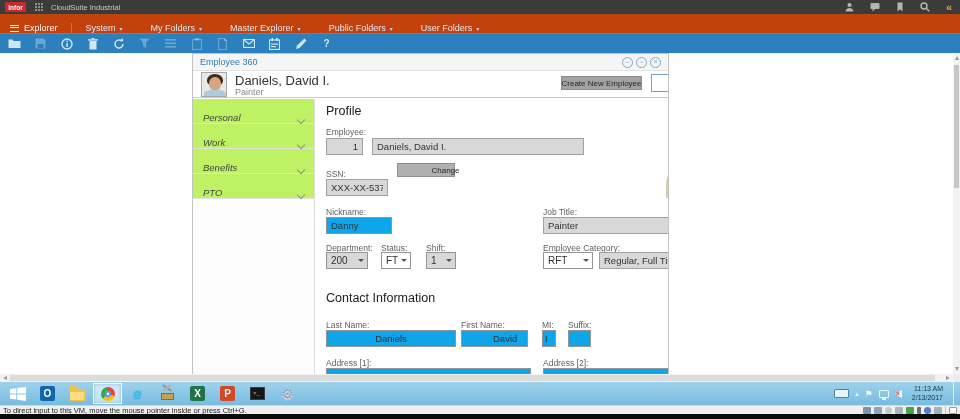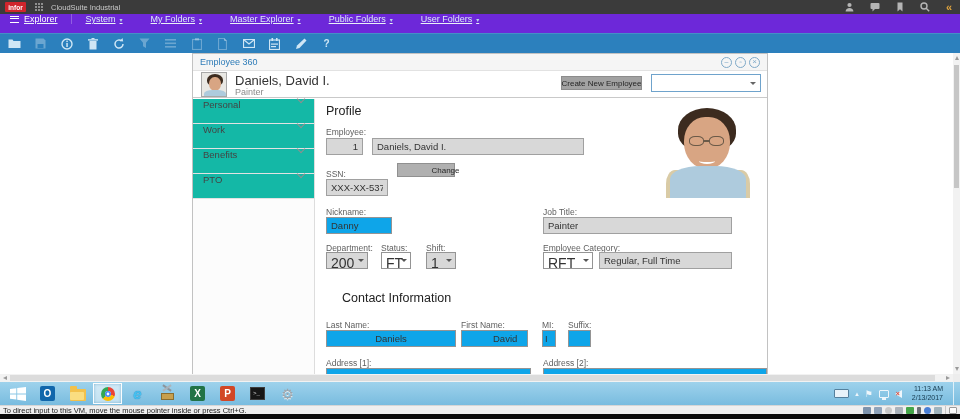--- a/index.html
+++ b/index.html
@@ -10,68 +10,68 @@
   #titlebar { position:absolute; left:0; top:0; width:960px; height:14px; background:#3b3b3b; display:flex; align-items:center; padding-left:5px; }
   .infor-logo { width:21px; height:10px; background:#d0252c; color:#fff; font-size:6.5px; font-weight:bold; display:flex; align-items:center; justify-content:center; border-radius:1px; }
   .grid-icon { width:2px; height:2px; background:#8f8f8f; margin:0 14px 6px 9px;
     box-shadow:3px 0 #8f8f8f,6px 0 #8f8f8f,0 3px #8f8f8f,3px 3px #8f8f8f,6px 3px #8f8f8f,0 6px #8f8f8f,3px 6px #8f8f8f,6px 6px #8f8f8f; }
   .app-title { color:#c9c9c9; font-size:7.5px; }
   .tb-right { margin-left:auto; display:flex; align-items:center; gap:16px; padding-right:8px; }
   .tb-right svg { display:block; }
   .collapse-glyph { color:#e0a53e; font-size:11px; font-weight:bold; line-height:10px; }
 
   
-  #menubar { position:absolute; left:0; top:14px; width:960px; height:19px; background:#6d28d9; display:flex; align-items:flex-start; color:#e8f1f8; font-size:9px;text-decoration:underline; }
+  #menubar { position:absolute; left:0; top:14px; width:960px; height:19px; background:#c2410c; display:flex; align-items:flex-end; color:#e8f1f8; font-size:9px; }
   .explorer-item { display:flex; align-items:center; gap:5px; padding:0 13px 0 10px; color:#fff; border-right:1px solid rgba(255,255,255,.25); }
   .burger { width:9px; height:7px; border-top:1.5px solid #fff; border-bottom:1.5px solid #fff; position:relative; }
   .burger::after { content:""; position:absolute; left:0; top:1.3px; width:9px; border-top:1.5px solid #fff; }
   .menu-item { display:flex; align-items:center; padding:0 14px; color:#dcebf6; }
   .menu-item .caret { font-size:6px; margin-left:4px; color:#bcd7ea; }
 
   
   #toolbar { position:absolute; left:0; top:33px; width:960px; height:20px; background:#2c80bd; border-top:1px solid rgba(255,255,255,.12); display:flex; align-items:center; gap:13px; padding-left:8px; }
   .tbtn { color:#cfe6f5; display:flex; align-items:center; justify-content:center; width:13px; height:13px; font-size:10px; font-weight:bold; }
   .tbtn.dim { color:rgba(255,255,255,.3); }
   .tbtn svg { display:block; }
 
   
   #content { position:absolute; left:0; top:53px; width:953px; height:321px; background:#fff; }
 
   
-  #panel { position:absolute; left:192px; top:0; width:576px; height:321px; background:#fff; border:1px solid #c2c2c2; border-bottom:none; overflow:hidden; }
+  #panel { position:absolute; left:192px; top:0; width:477px; height:321px; background:#fff; border:1px solid #c2c2c2; border-bottom:none; overflow:hidden; }
   .panel-titlebar { height:17px; background:#f5f5f5; border-bottom:1px solid #e2e2e2; display:flex; align-items:center; padding:0 7px; }
   .panel-title { color:#2e7cb8; font-size:9px; }
   .win-controls { margin-left:auto; display:flex; gap:3px; }
   .wc { width:11px; height:11px; border:1px solid #7fa9c8; border-radius:50%; color:#7fa9c8; display:flex; align-items:center; justify-content:center; font-size:7px; line-height:1; }
   .wc-min::before { content:"\2013"; margin-top:-2px; }
   .wc-max::before { content:"\25AB"; font-size:6px; }
   .wc-close::before { content:"\00D7"; font-size:8px; margin-top:-1px; }
 
   .panel-header { position:relative; height:27px; border-bottom:1px solid #c9c9c9; background:#fff; }
   .avatar { position:absolute; left:8px; top:1px; width:26px; height:25px; border:1px solid #a8a8a8; background:#e9e8e4; overflow:hidden; }
   .emp-name { position:absolute; left:42px; top:2px; font-size:13px; color:#333; }
   .emp-sub { position:absolute; left:42px; top:16px; font-size:9px; color:#8a8a8a; }
   .btn-gray { background:#a2a2a2; border:1px solid #8c8c8c; color:#262626; font-size:8px; display:flex; align-items:center; justify-content:center; white-space:nowrap; }
   .create-btn { position:absolute; left:368px; top:5px; width:81px; height:14px; }
   .hdr-combo { position:absolute; left:458px; top:3px; width:110px; height:18px; background:#fff; border:1px solid #6fa3cc; }
   .hdr-combo::after { content:""; position:absolute; right:4px; top:7px; border:3.5px solid transparent; border-top-color:#666; }
 
   .panel-body { position:absolute; left:0; top:45px; right:0; bottom:0; }
   .accordion { position:absolute; left:0; top:0; bottom:0; width:122px; background:#fcfcfc; border-right:1px solid #dddddd; }
-  .acc-item { height:25px; border-bottom:1px solid #e2e2e2; display:flex; align-items:flex-start; padding:0 10px; font-size:9.5px; color:#444; background:#14b8a6; }
+  .acc-item { height:25px; border-bottom:1px solid #e2e2e2; display:flex; align-items:flex-end; padding:0 10px; font-size:9.5px; color:#444; background:#bef264;font-style:italic; }
   .chev { margin-left:auto; width:6px; height:6px; border-right:1.4px solid #8f8f8f; border-bottom:1.4px solid #8f8f8f; transform:rotate(45deg); margin-top:-3px; }
 
   .content-pane { position:absolute; left:123px; top:0; right:0; bottom:0; overflow:hidden; }
   .sec-heading { position:absolute; font-size:12.5px; color:#222; }
   .flabel { position:absolute; font-size:8.5px; color:#5e5e5e; white-space:nowrap; }
   .fld { position:absolute; font-size:9.5px; color:#333; padding:0 4px; border:1px solid #a0a0a0; height:17px; font-family:"Liberation Sans",sans-serif; }
   input.fld { outline:none; }
   .ro { background:#d8d8d8; }
   .ed { background:#0ea5e9; border-color:#949494; }
-  .dd { position:absolute; height:17px; border:1px solid #949494; font-size:14px; color:#333; padding:2px 24px 0 4px; }
+  .dd { position:absolute; height:17px; border:1px solid #949494; font-size:10px; color:#333; padding:2px 24px 0 4px; }
   .dd::after { content:""; position:absolute; right:3px; top:6px; border:3px solid transparent; border-top-color:#555; }
   .dd.gray { background:#d8d8d8; }
   .dd.white { background:#fff; }
   .change-btn { position:absolute; left:81px; top:64px; width:58px; height:14px; background:#b0b0b0; border-color:#909090;padding-left:39px; }
 
   
   .photo { position:absolute; left:340px; top:5px; width:102px; height:94px; overflow:hidden;
     background:linear-gradient(90deg,#d8d7d2 0 7%,#e9e8e4 7% 28%,#dcdbd6 28% 32%,#edecc e 32%,#eceae6 32% 100%); }
   .ph-hair { position:absolute; left:22px; top:4px; width:58px; height:44px; background:#3c2b1f; border-radius:50% 50% 42% 42%; }
   .ph-face { position:absolute; left:28px; top:13px; width:46px; height:52px; background:#d8a583; border-radius:46% 46% 50% 50%; }
@@ -353,21 +353,21 @@
         <span class="flabel" style="left:10px; top:144px;">Department:</span>
         <div class="dd gray" style="left:10px; top:153px; width:42px;"><span>200</span></div>
         <span class="flabel" style="left:65px; top:144px;">Status:</span>
         <div class="dd white" style="left:65px; top:153px; width:29px;"><span>FT</span></div>
         <span class="flabel" style="left:110px; top:144px;">Shift:</span>
         <div class="dd gray" style="left:110px; top:153px; width:27px;"><span>1</span></div>
         <span class="flabel" style="left:227px; top:144px;">Employee Category:</span>
         <div class="dd white" style="left:227px; top:153px; width:50px;"><span>RFT</span></div>
         <input class="fld ro" style="left: 283px; top: 153px; width: 133px;" readonly="" value="Regular, Full Time">
 
-        <div class="sec-heading" style="left:10px; top:192px;margin-left:16px;">Contact Information</div>
+        <div class="sec-heading" style="left:10px; top:192px;">Contact Information</div>
 
         <span class="flabel" style="left:10px; top:221px;">Last Name:</span>
         <input class="fld ed" style="left: 10px; top: 231px; width: 130px; text-align: center;" value="Daniels">
         <span class="flabel" style="left:145px; top:221px;">First Name:</span>
         <input class="fld ed" style="left: 145px; top: 231px; width: 67px; padding-left: 31px;" value="David">
         <span class="flabel" style="left:226px; top:221px;">MI:</span>
         <input class="fld ed" style="left: 226px; top: 231px; width: 14px; padding: 0px 2px;" value="I">
         <span class="flabel" style="left:252px; top:221px;">Suffix:</span>
         <input class="fld ed" style="left: 252px; top: 231px; width: 23px;" value="">
 

